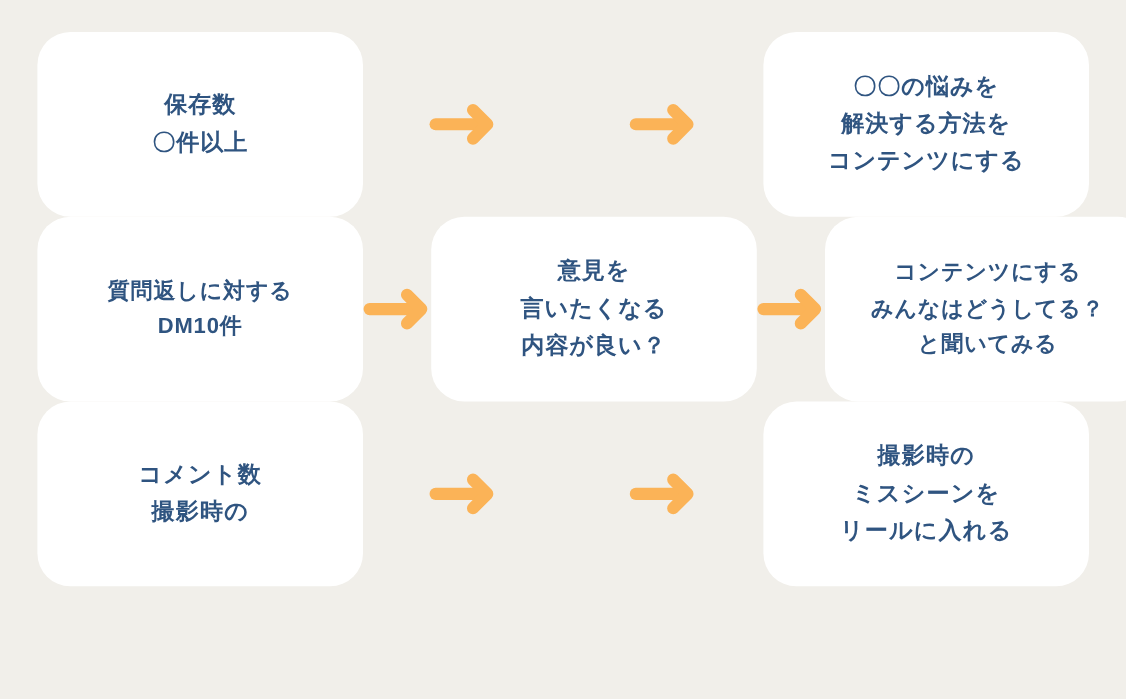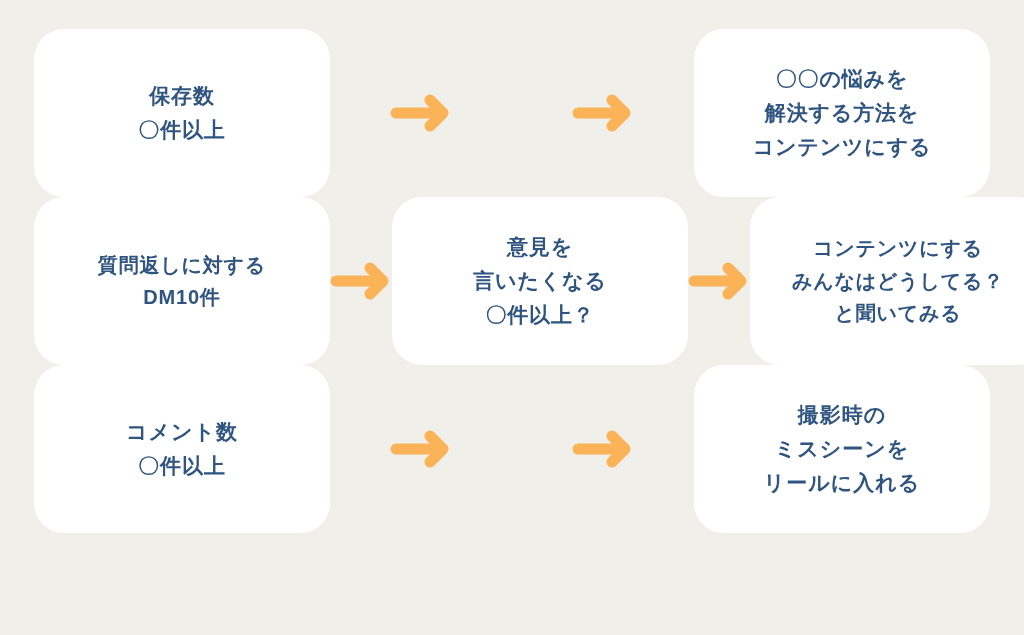--- a/index.html
+++ b/index.html
@@ -114,41 +114,41 @@
     <div class="arrow-cell">
       <svg class="arrow-icon" viewBox="0 0 62 40" aria-hidden="true">
         <line x1="6" y1="20" x2="42" y2="20" stroke="#fbb357" stroke-width="11" stroke-linecap="round"></line>
         <polyline points="40,7 53,20 40,33" fill="none" stroke="#fbb357" stroke-width="11" stroke-linecap="round" stroke-linejoin="round"></polyline>
       </svg>
     </div>
 
     <div class="flow-card">
       <span class="card-text">意見を
 言いたくなる
-〇件以上？</span>
+内容が良い？</span>
     </div>
 
     <div class="arrow-cell">
       <svg class="arrow-icon" viewBox="0 0 62 40" aria-hidden="true">
         <line x1="6" y1="20" x2="42" y2="20" stroke="#fbb357" stroke-width="11" stroke-linecap="round"></line>
         <polyline points="40,7 53,20 40,33" fill="none" stroke="#fbb357" stroke-width="11" stroke-linecap="round" stroke-linejoin="round"></polyline>
       </svg>
     </div>
 
     <div class="flow-card tight">
       <span class="card-text">コンテンツにする
 みんなはどうしてる？
 と聞いてみる</span>
     </div>
   </div>
 
   <div class="flow-row row-3">
     <div class="flow-card">
       <span class="card-text">コメント数
-〇件以上</span>
+撮影時の</span>
     </div>
 
     <div class="arrow-cell">
       <svg class="arrow-icon" viewBox="0 0 62 40" aria-hidden="true">
         <line x1="6" y1="20" x2="42" y2="20" stroke="#fbb357" stroke-width="11" stroke-linecap="round"></line>
         <polyline points="40,7 53,20 40,33" fill="none" stroke="#fbb357" stroke-width="11" stroke-linecap="round" stroke-linejoin="round"></polyline>
       </svg>
     </div>
 
 

